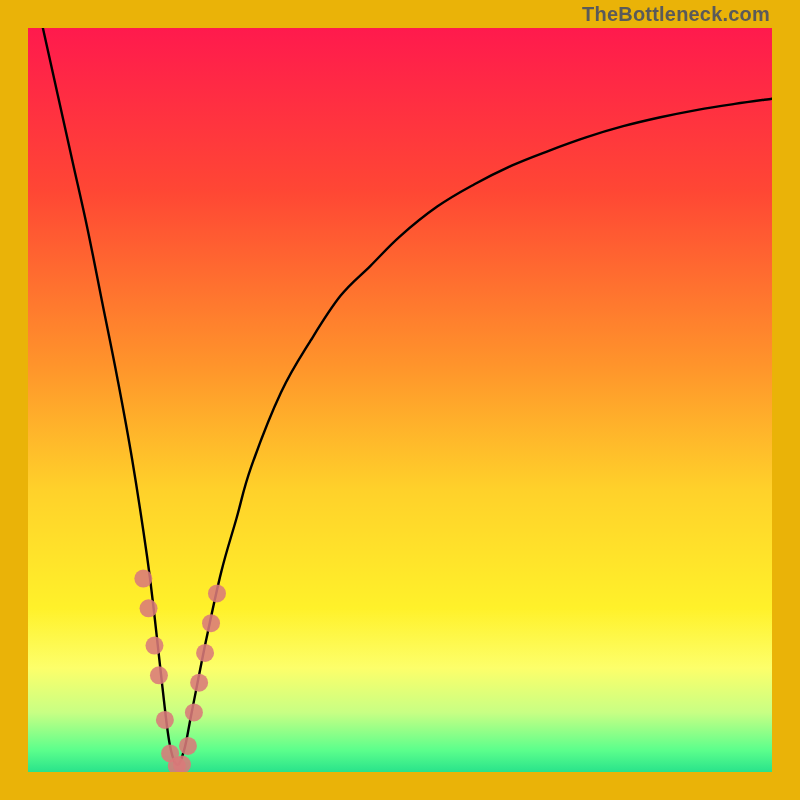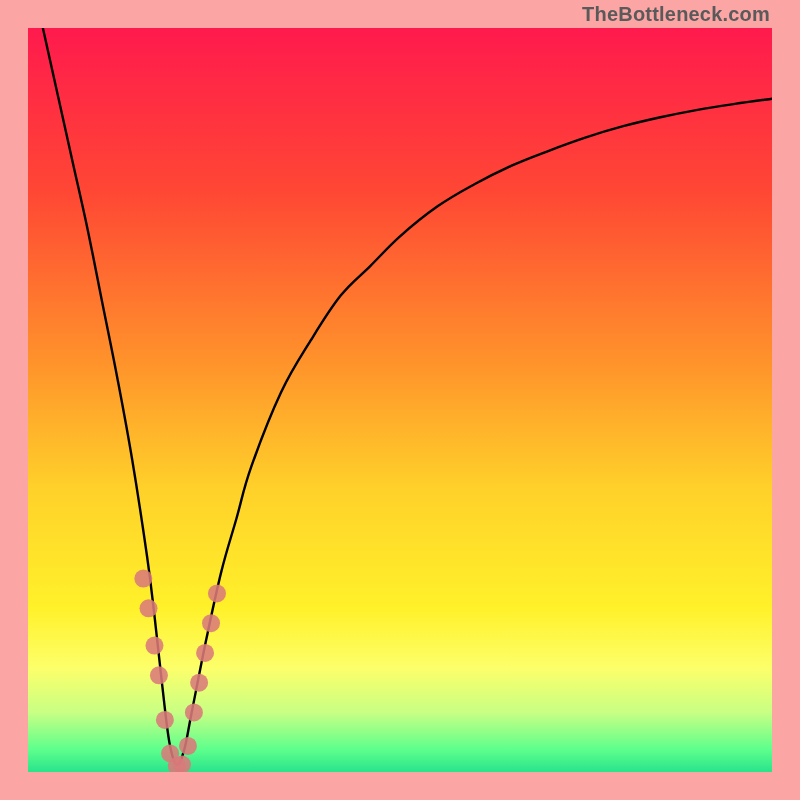--- a/index.html
+++ b/index.html
@@ -1,21 +1,21 @@
 <!DOCTYPE html>
 <html><head>
 <meta charset="utf-8">
 <style>
   * { margin: 0; padding: 0; box-sizing: border-box; }
   html, body { width: 800px; height: 800px; overflow: hidden; background: #000; }
   .frame {
     position: relative;
     width: 800px;
     height: 800px;
-    background: #fca5a5;
+    background: #eab308;
   }
   .plot-area {
     position: absolute;
     left: 28px;
     top: 28px;
     width: 744px;
     height: 744px;
     overflow: hidden;
   }
   .gradient {

